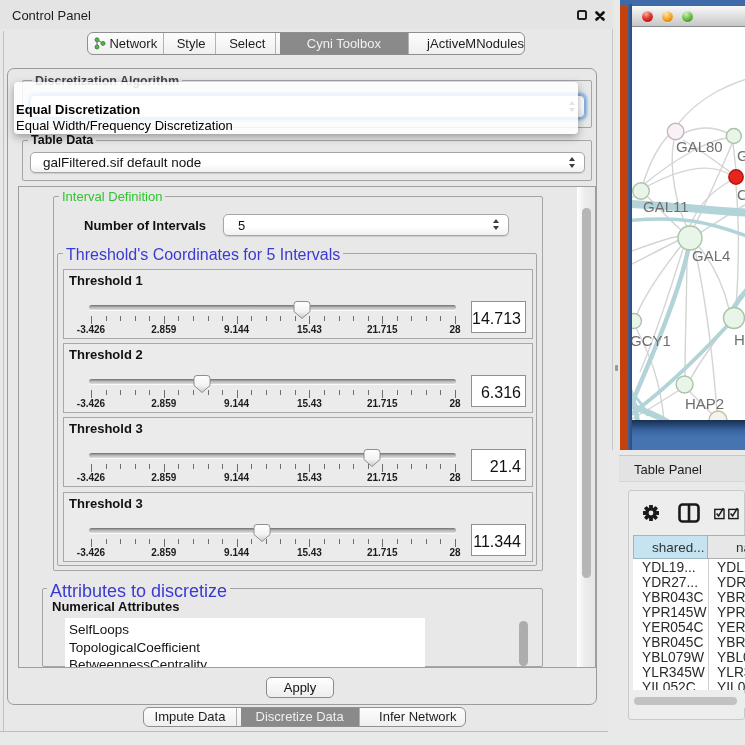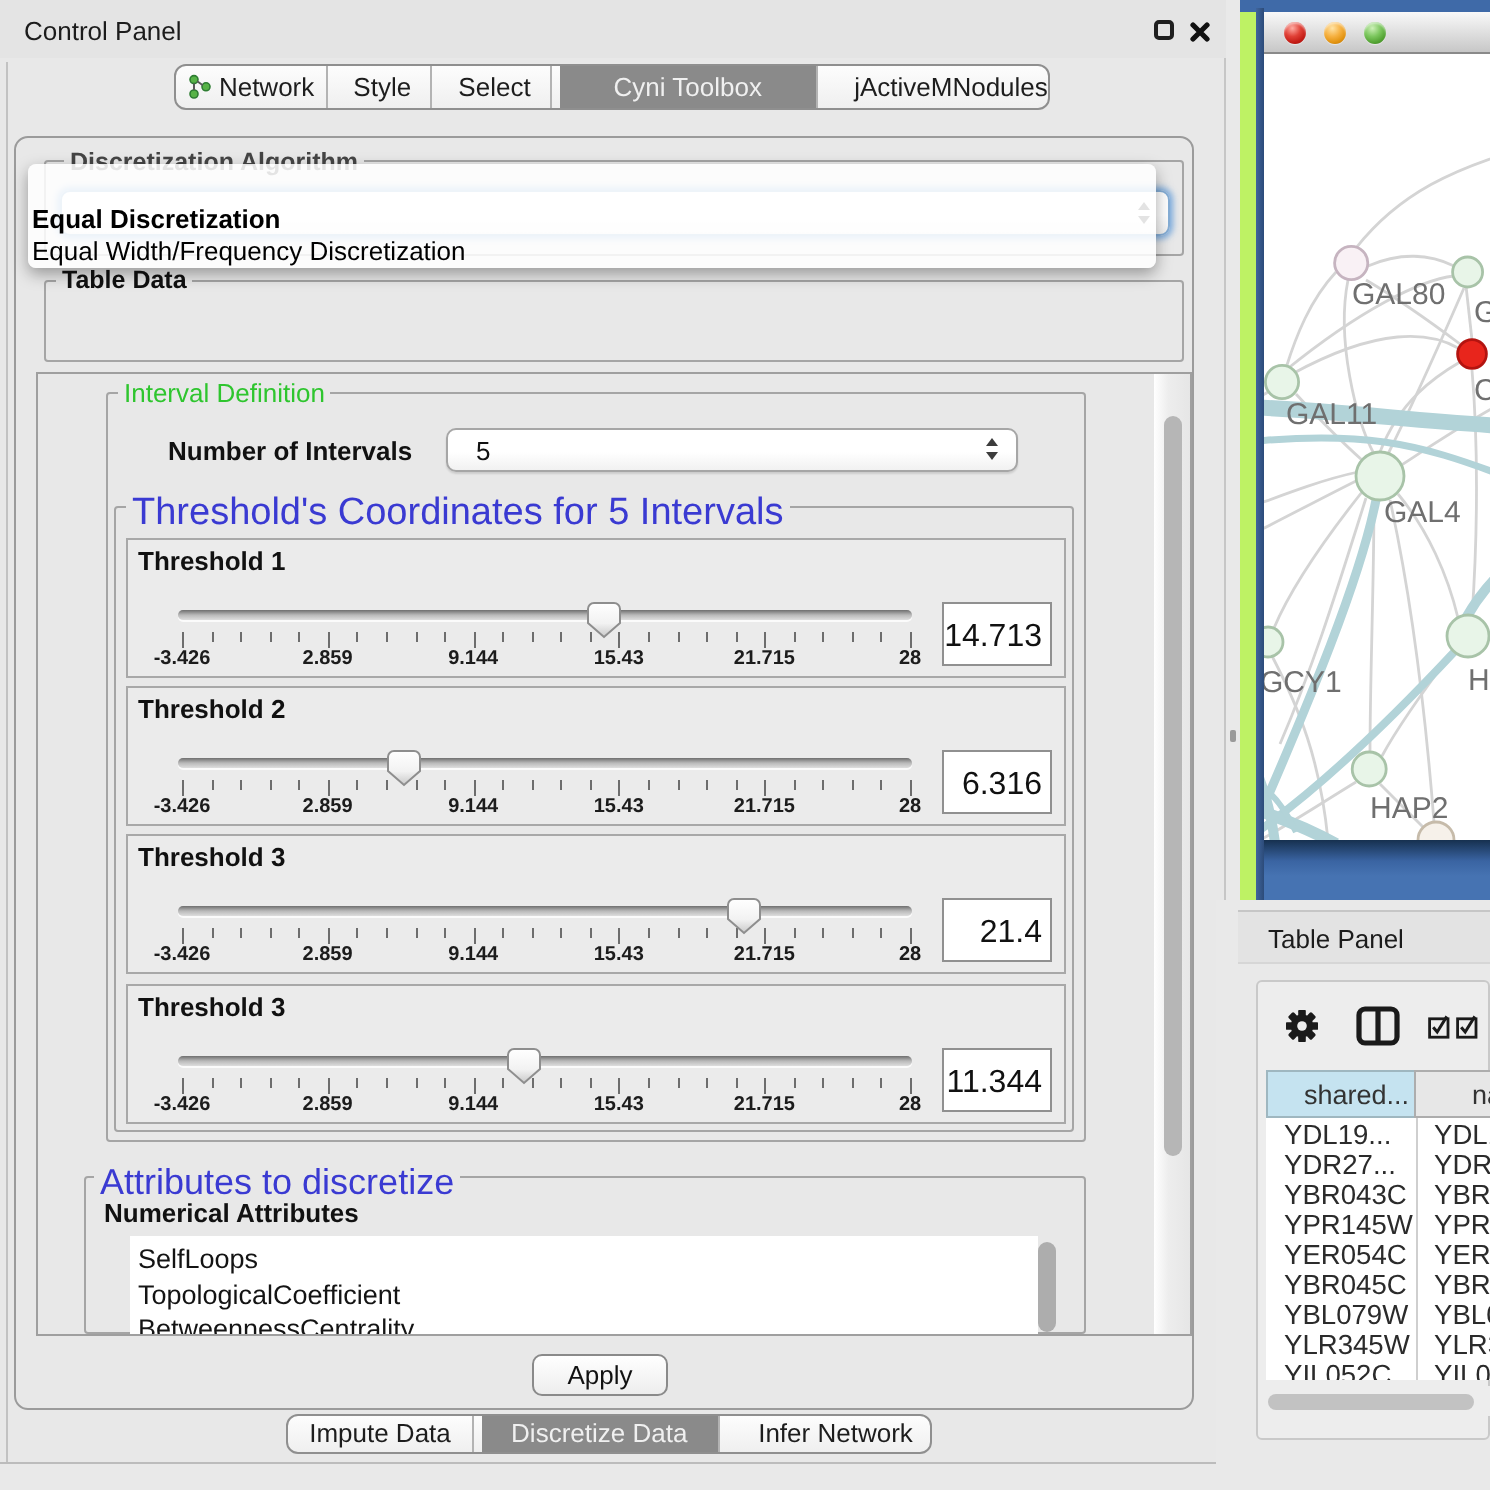--- a/index.html
+++ b/index.html
@@ -63,37 +63,44 @@
   <div class="grouplabel" style="left:32px;top:74px;font-weight:bold;color:#454545;">Discretization Algorithm</div>
   <div class="combo" style="left:30px;top:95px;width:555px;height:23px;box-shadow:0 0 3px 1.5px rgba(85,150,218,0.75);border-color:#86aed6;">
     <div class="arrows">
         <span class="tri-up" style="top:5px"></span>
         <span class="tri-dn" style="top:12px"></span>
       </div>
   </div>
 
   <div class="gbox" style="left:22px;top:140px;width:570px;height:41px;"></div>
   <div class="grouplabel" style="left:28px;top:133px;font-weight:bold;color:#111;">Table Data</div>
+  <div class="combo" style="left:30px;top:152px;width:555px;height:21px;line-height:20px;">
+    <span style="padding-left:12px;font-size:13.5px;">galFiltered.sif default node</span>
+    <div class="arrows">
+        <span class="tri-up" style="top:4px"></span>
+        <span class="tri-dn" style="top:11px"></span>
+      </div>
+  </div>
 
   <div class="abs" style="left:18px;top:186px;width:578px;height:482px;border:1px solid #9f9f9f;background:#e8e8e8;"></div>
   <div class="abs" id="viewport" style="left:19px;top:187px;width:558px;height:480px;overflow:hidden;">
 
     <div class="gbox" style="left:34px;top:9px;width:490px;height:375px;"></div>
     <div class="grouplabel" style="left:40px;top:2px;font-size:13px;color:#2ec52e;">Interval Definition</div>
     <div class="abs" style="left:65px;top:31px;font-weight:bold;font-size:13px;color:#111;">Number of Intervals</div>
     <div class="combo" style="left:204px;top:27px;width:286px;height:22px;line-height:21px;">
       <span style="padding-left:14px;">5</span>
       <div class="arrows">
           <span class="tri-up" style="top:4px"></span>
           <span class="tri-dn" style="top:11px"></span>
         </div>
     </div>
 
     <div class="gbox" style="left:38px;top:66px;width:480px;height:313px;"></div>
-    <div class="grouplabel" style="left:44px;top:59px;font-size:19px;color:#3a3ad2;">Threshold's Coordinates for 5 Intervals</div>
+    <div class="grouplabel" style="left:44px;top:59px;font-size:16px;color:#3a3ad2;">Threshold's Coordinates for 5 Intervals</div>
 
     <div id="thr1" class="tpanel" style="top:82px;">
         <div class="tlabel">Threshold 1</div>
         <div class="track"></div>
         <div class="tick" style="left:27.0px;top:46px;height:8px;"></div>
         <div class="tick" style="left:41.6px;top:46px;height:5px;"></div>
         <div class="tick" style="left:56.1px;top:46px;height:5px;"></div>
         <div class="tick" style="left:70.7px;top:46px;height:5px;"></div>
         <div class="tick" style="left:85.2px;top:46px;height:5px;"></div>
         <div class="tick" style="left:99.8px;top:46px;height:8px;"></div>
@@ -273,21 +280,21 @@
             </linearGradient>
           </defs>
           <path d="M4 1.5 h10 a3 3 0 0 1 3 3 v7 l-8 7 -8 -7 v-7 a3 3 0 0 1 3 -3 z" fill="url(#tg4)" stroke="#8e8e8e" stroke-width="1"></path>
         </svg>
         <div class="vbox">11.344</div>
       </div>
 
     <div class="gbox" style="left:23px;top:401px;width:501px;height:79px;"></div>
     <div class="grouplabel" style="left:28px;top:394px;font-size:18px;color:#3a3ad2;">Attributes to discretize</div>
     <div class="abs" style="left:33px;top:412px;font-weight:bold;font-size:13px;color:#111;">Numerical Attributes</div>
-    <div class="abs" style="left:46px;top:431px;width:454px;height:49px;background:#ffffff;font-size:13.5px;color:#141414;">
+    <div class="abs" style="left:46px;top:431px;width:360px;height:49px;background:#ffffff;font-size:13.5px;color:#141414;">
       <div style="padding:3px 0 0 4px;line-height:17.5px;">SelfLoops<br>TopologicalCoefficient<br>BetweennessCentrality</div>
     </div>
     <div class="abs" style="left:500px;top:434px;width:9px;height:45px;border-radius:5px;background:#adadad;"></div>
   </div>
 
   <div class="abs" style="left:577px;top:187px;width:18px;height:480px;background:linear-gradient(90deg,#ffffff,#ededed 40%,#e6e6e6);"></div>
   <div class="abs" style="left:582px;top:208px;width:9px;height:370px;border-radius:5px;background:#b6b6b6;"></div>
 
   <div class="abs" style="left:266px;top:677px;width:68px;height:21px;border:1px solid #8a8a8a;border-radius:5px;background:linear-gradient(#ffffff,#ededed);font-size:13px;color:#111;text-align:center;line-height:19px;">Apply</div>
 
@@ -296,21 +303,21 @@
     <div class="seg" style="width:119px;background:#8a8a8a;color:#f0f0f0;">Discretize Data</div>
     <div class="seg" style="width:109px;border-right:none;">Infer Network</div>
   </div>
 </div>
 
 <div class="abs" style="left:14px;top:82px;width:564px;height:52px;border-radius:4px;background:rgba(255,255,255,0.86);box-shadow:0 3px 8px rgba(0,0,0,0.35);font-size:13px;">
   <div style="position:absolute;left:2px;top:20px;font-weight:bold;color:#000;">Equal Discretization</div>
   <div style="position:absolute;left:2px;top:36px;color:#000;">Equal Width/Frequency Discretization</div>
 </div>
 
-<div class="abs" style="left:620px;top:0;width:125px;height:460px;background:#bef264;">
+<div class="abs" style="left:620px;top:0;width:125px;height:460px;background:#c2410c;">
   <div class="abs" style="left:0;top:0;width:125px;height:6px;background:#3f6aa8;"></div>
   <div class="abs" style="left:8px;top:4px;width:4px;height:446px;background:linear-gradient(90deg,#40659c,#2c4b79);"></div>
 
   <div class="abs" style="left:12px;top:6px;width:113px;height:21px;background:linear-gradient(#f9f9f9,#c7c7c7);border-bottom:1px solid #8a8a8a;"></div>
   <div class="abs" style="left:22px;top:10.5px;width:11px;height:11px;border-radius:50%;background:radial-gradient(circle at 38% 28%, #ffaba2, #e04036 40%, #c21b14 70%, #930e0a);box-shadow:inset 0 1px 1px rgba(255,255,255,0.55), 0 0.5px 0.5px rgba(255,255,255,0.5);"></div>
   <div class="abs" style="left:42px;top:10.5px;width:11px;height:11px;border-radius:50%;background:radial-gradient(circle at 38% 28%, #ffe3a6, #f6b141 40%, #e1920f 70%, #a96d08);box-shadow:inset 0 1px 1px rgba(255,255,255,0.55), 0 0.5px 0.5px rgba(255,255,255,0.5);"></div>
   <div class="abs" style="left:62px;top:10.5px;width:11px;height:11px;border-radius:50%;background:radial-gradient(circle at 38% 28%, #cdf0b8, #7cc75e 40%, #52a232 70%, #36761d);box-shadow:inset 0 1px 1px rgba(255,255,255,0.55), 0 0.5px 0.5px rgba(255,255,255,0.5);"></div>
 
   <div class="abs" style="left:12px;top:27px;width:113px;height:393px;background:#ffffff;overflow:hidden;"></div>
   <svg class="abs" style="left:12px;top:27px;" width="113" height="393" viewBox="632 27 113 393" id="netsvg">

